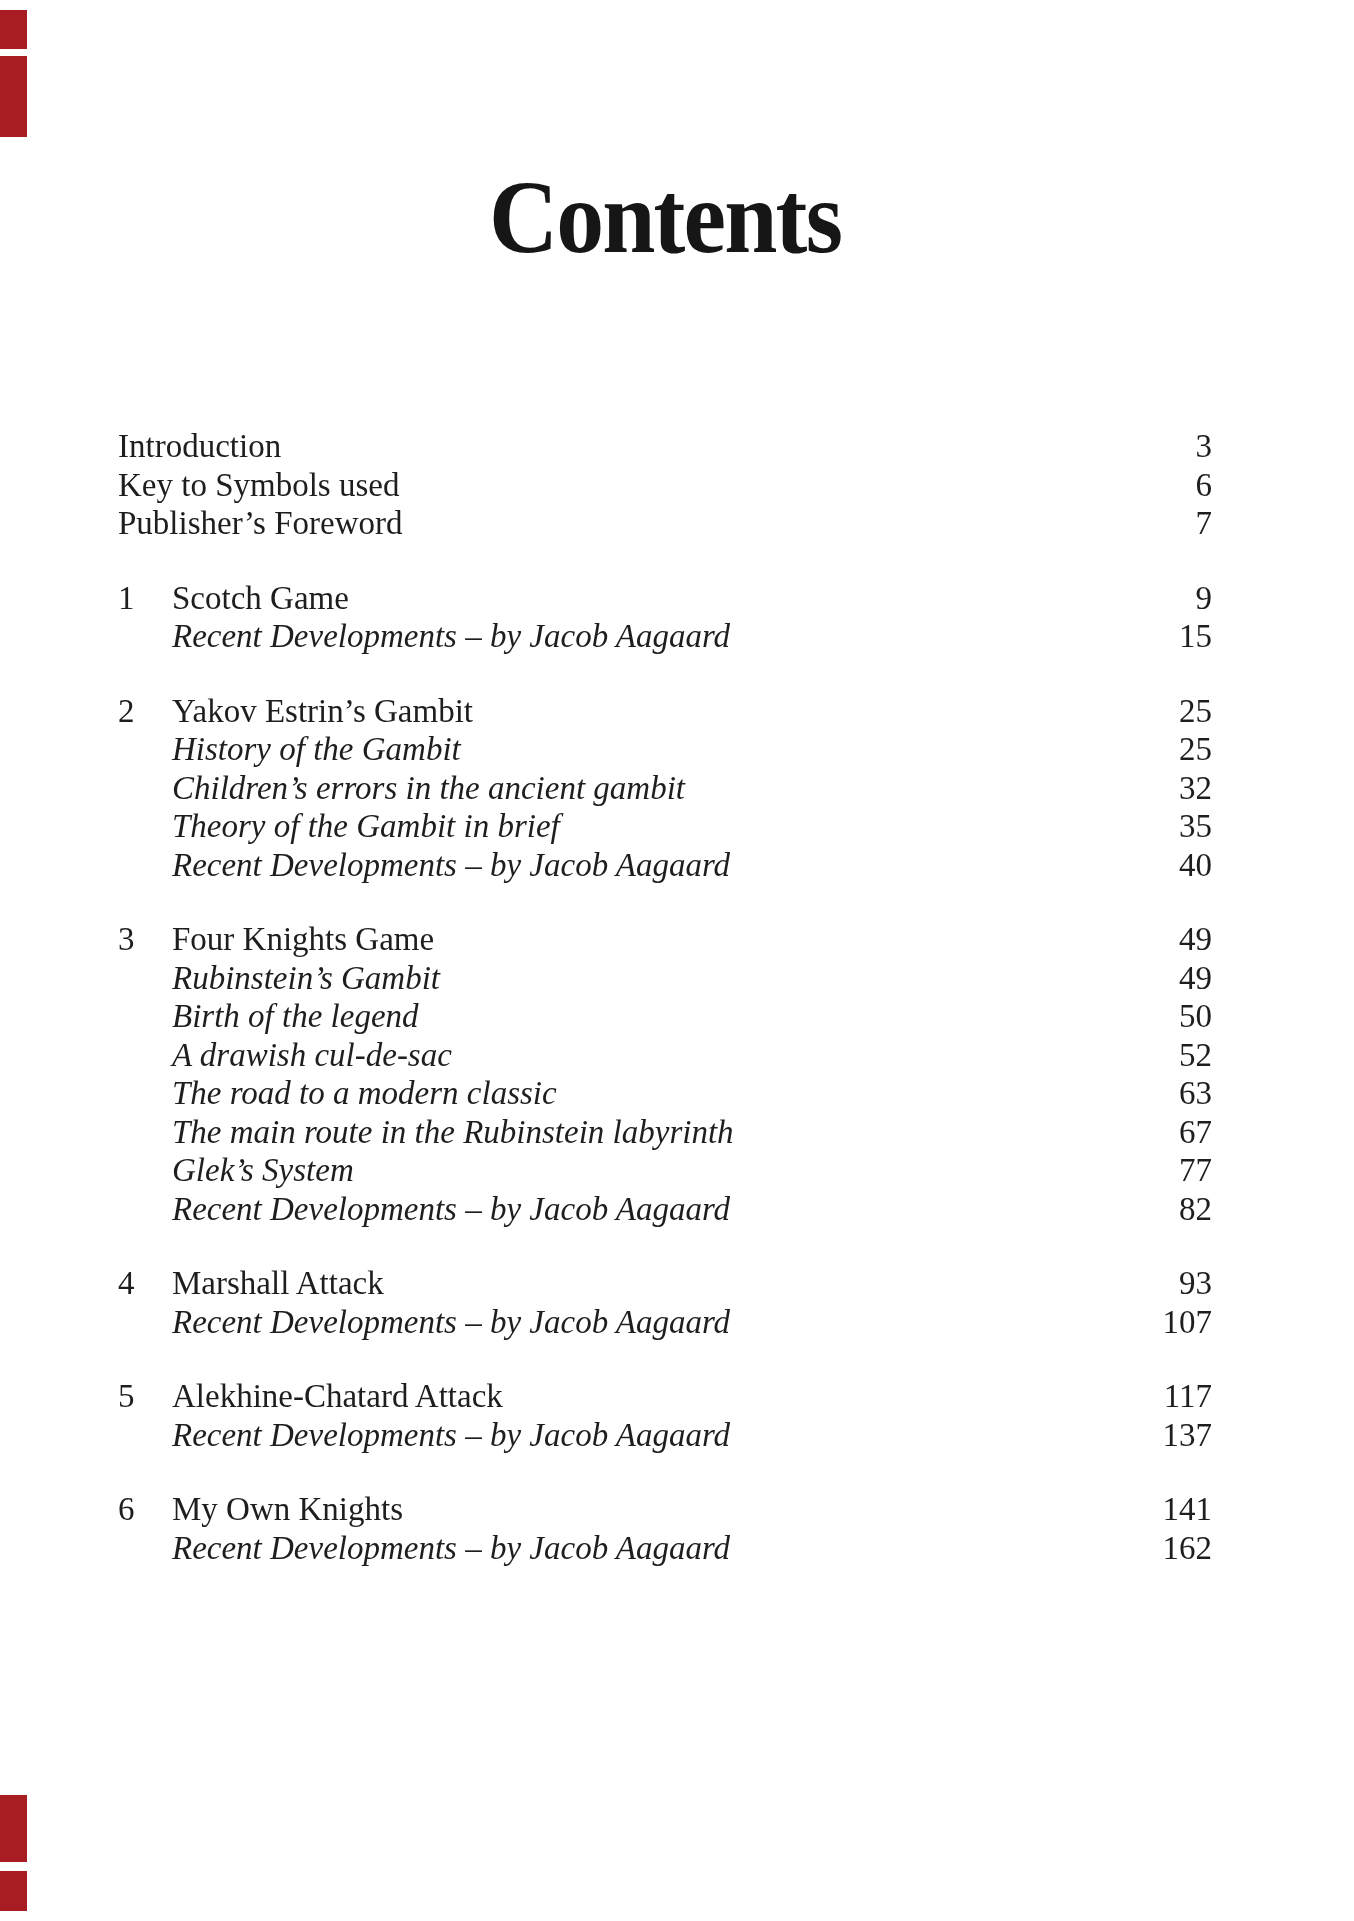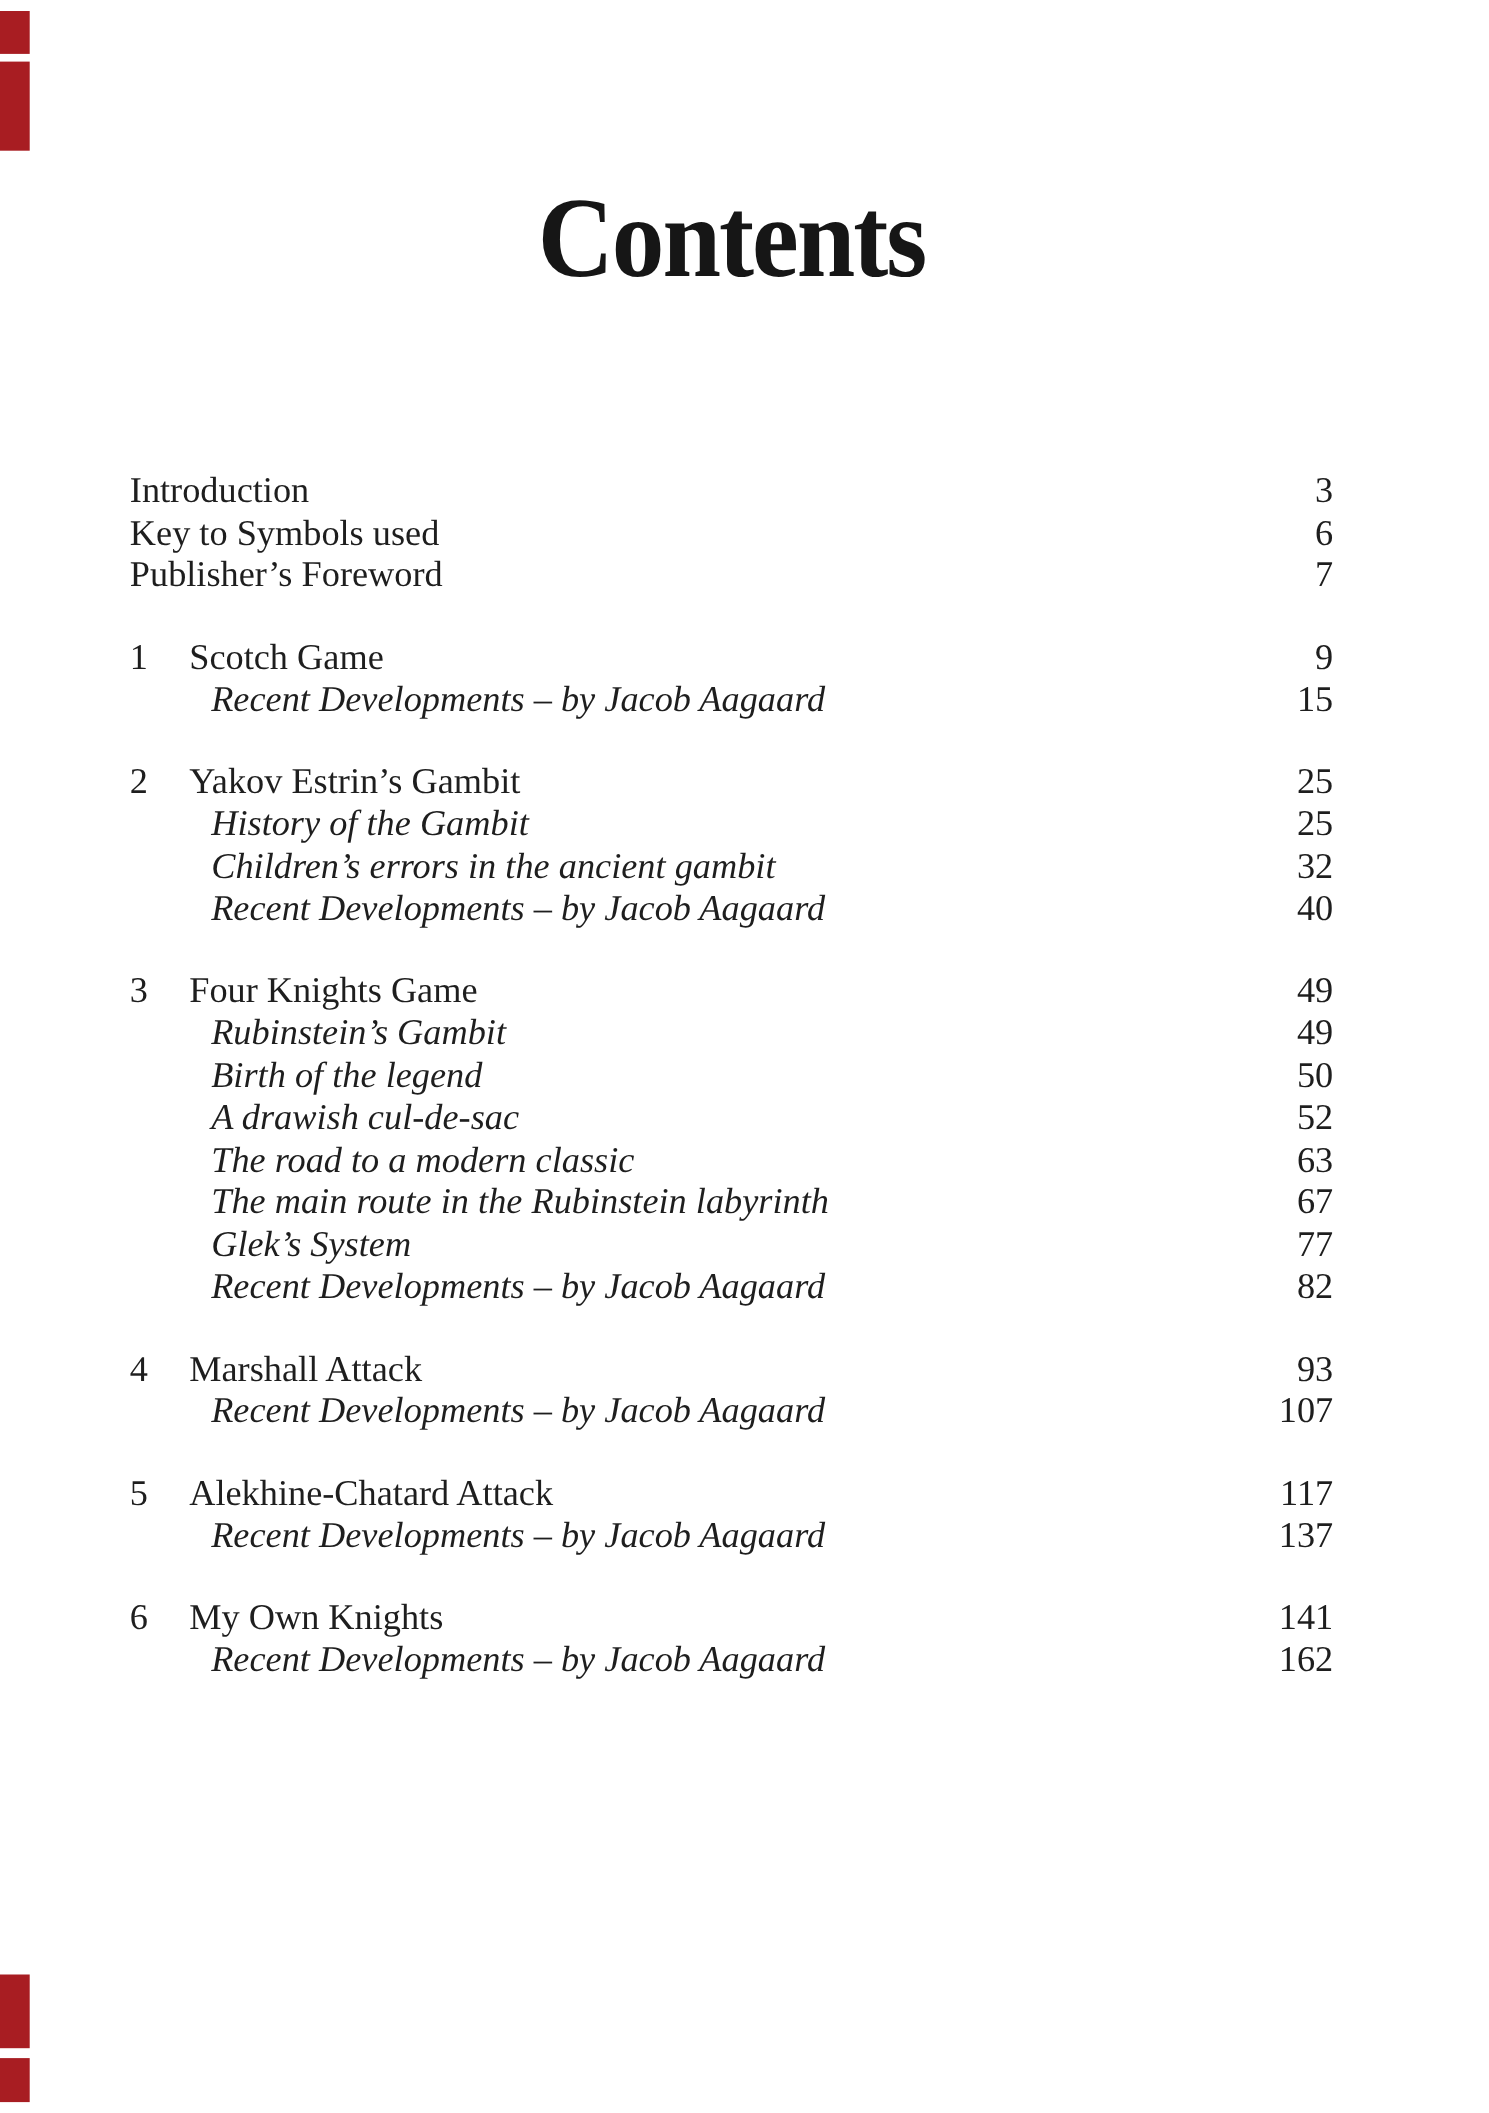--- a/index.html
+++ b/index.html
@@ -41,21 +41,21 @@
     top: 427px;
     left: 118px;
     right: 142px;
     font-size: 33px;
     line-height: 38.5px;
   }
   .block + .block { margin-top: 36px; }
   .row { display: flex; align-items: baseline; }
   .num { flex: none; width: 54px; }
   .label { flex: 1 1 auto; padding-right: 20px; }
-  .label.italic { font-style: italic; margin-left: 20px; }
+  .label.italic { font-style: italic; }
   .pageno { flex: none; text-align: right; }
 </style>
 </head>
 <body>
 
 <div class="page">
   <div class="edge-mark m1" style="background: rgb(168, 29, 34);"></div>
   <div class="edge-mark m2" style="background: rgb(168, 29, 34);"></div>
   <div class="edge-mark m3" style="background: rgb(168, 29, 34);"></div>
   <div class="edge-mark m4" style="background: rgb(168, 29, 34);"></div>
@@ -100,20 +100,25 @@
           <span class="label italic">History of the Gambit</span>
           <span class="pageno">25</span>
         </div>
         <div class="row">
           <span class="num"></span>
           <span class="label italic">Children’s errors in the ancient gambit</span>
           <span class="pageno">32</span>
         </div>
         <div class="row">
           <span class="num"></span>
+          <span class="label italic">Theory of the Gambit in brief</span>
+          <span class="pageno">35</span>
+        </div>
+        <div class="row">
+          <span class="num"></span>
           <span class="label italic">Recent Developments – by Jacob Aagaard</span>
           <span class="pageno">40</span>
         </div>
       </div>
       <div class="block">
         <div class="row">
           <span class="num">3</span>
           <span class="label">Four Knights Game</span>
           <span class="pageno">49</span>
         </div>

